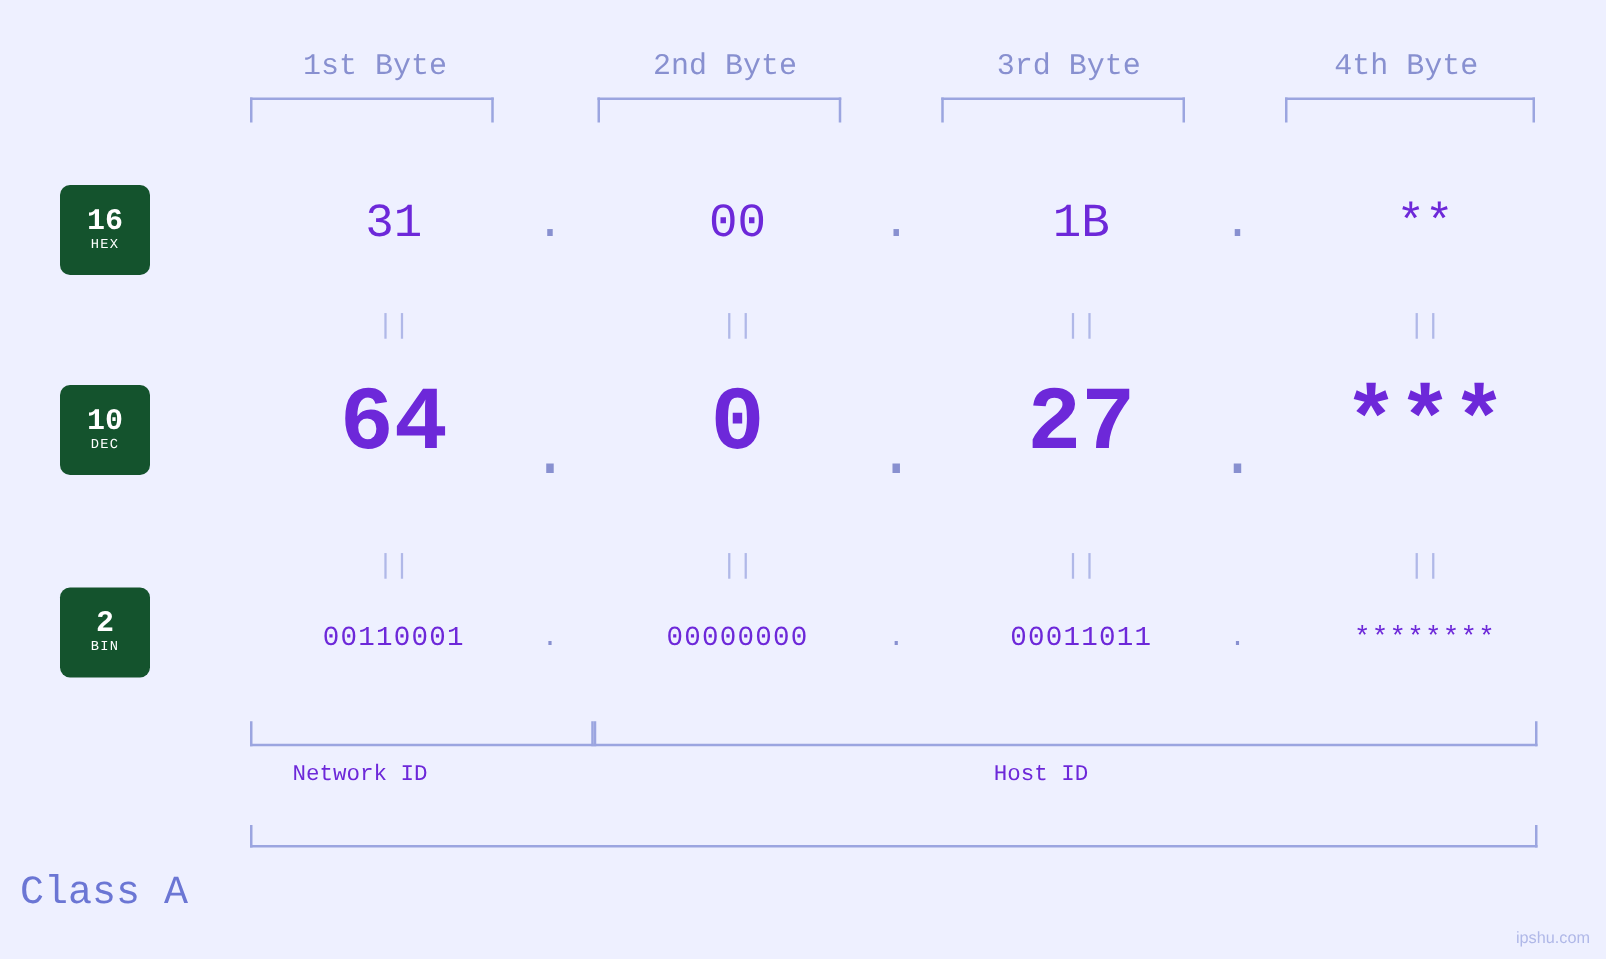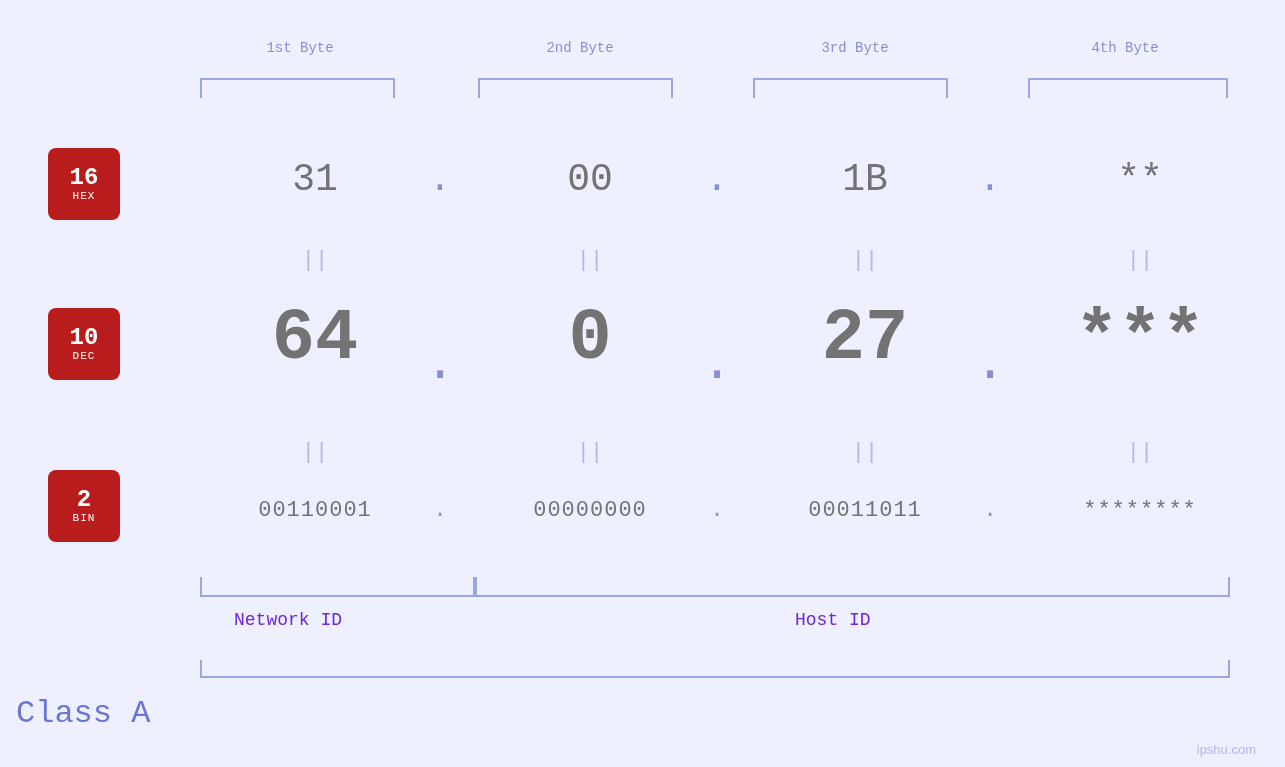--- a/index.html
+++ b/index.html
@@ -22,21 +22,21 @@
       width: 1285px;
       height: 767px;
     }
 
     
     .badge {
       position: absolute;
       left: 48px;
       width: 72px;
       height: 72px;
-      background-color: #b91c1c;
+      background-color: #14532d;
       border-radius: 8px;
       display: flex;
       flex-direction: column;
       align-items: center;
       justify-content: center;
       color: white;
     }
 
     .badge-num {
       font-size: 24px;
@@ -52,21 +52,21 @@
 
     .badge-hex { top: 148px; }
     .badge-dec { top: 308px; }
     .badge-bin { top: 470px; }
 
     
     .col-header {
       position: absolute;
       top: 40px;
       color: #8890d0;
-      font-size: 14px;
+      font-size: 24px;
       text-align: center;
       font-family: 'Courier New', Courier, monospace;
     }
 
     .col1-header { left: 200px; width: 200px; }
     .col2-header { left: 480px; width: 200px; }
     .col3-header { left: 755px; width: 200px; }
     .col4-header { left: 1025px; width: 200px; }
 
     
@@ -78,21 +78,21 @@
     }
 
     .bracket-col1 { left: 200px; width: 195px; height: 20px; }
     .bracket-col2 { left: 478px; width: 195px; height: 20px; }
     .bracket-col3 { left: 753px; width: 195px; height: 20px; }
     .bracket-col4 { left: 1028px; width: 200px; height: 20px; }
 
     
     .val {
       position: absolute;
-      color: #737373;
+      color: #6d28d9;
       font-family: 'Courier New', Courier, monospace;
       text-align: center;
     }
 
     .hex-val { font-size: 38px; top: 158px; }
     .hex-dot { font-size: 38px; top: 158px; color: #8890d0; }
 
     .dec-val { font-size: 72px; top: 298px; font-weight: bold; }
     .dec-dot { font-size: 52px; top: 335px; color: #8890d0; }
 
@@ -163,21 +163,21 @@
       width: 1285px;
       color: #6b76d4;
       font-size: 32px;
       font-family: 'Courier New', Courier, monospace;
     }
 
     
     .watermark {
       position: absolute;
       bottom: 10px;
-      right: 29px;
+      right: 13px;
       color: #b0b8e8;
       font-size: 13px;
       font-family: Arial, sans-serif;
     }
   </style>
 </head>
 <body>
 
 <div class="container">
 

